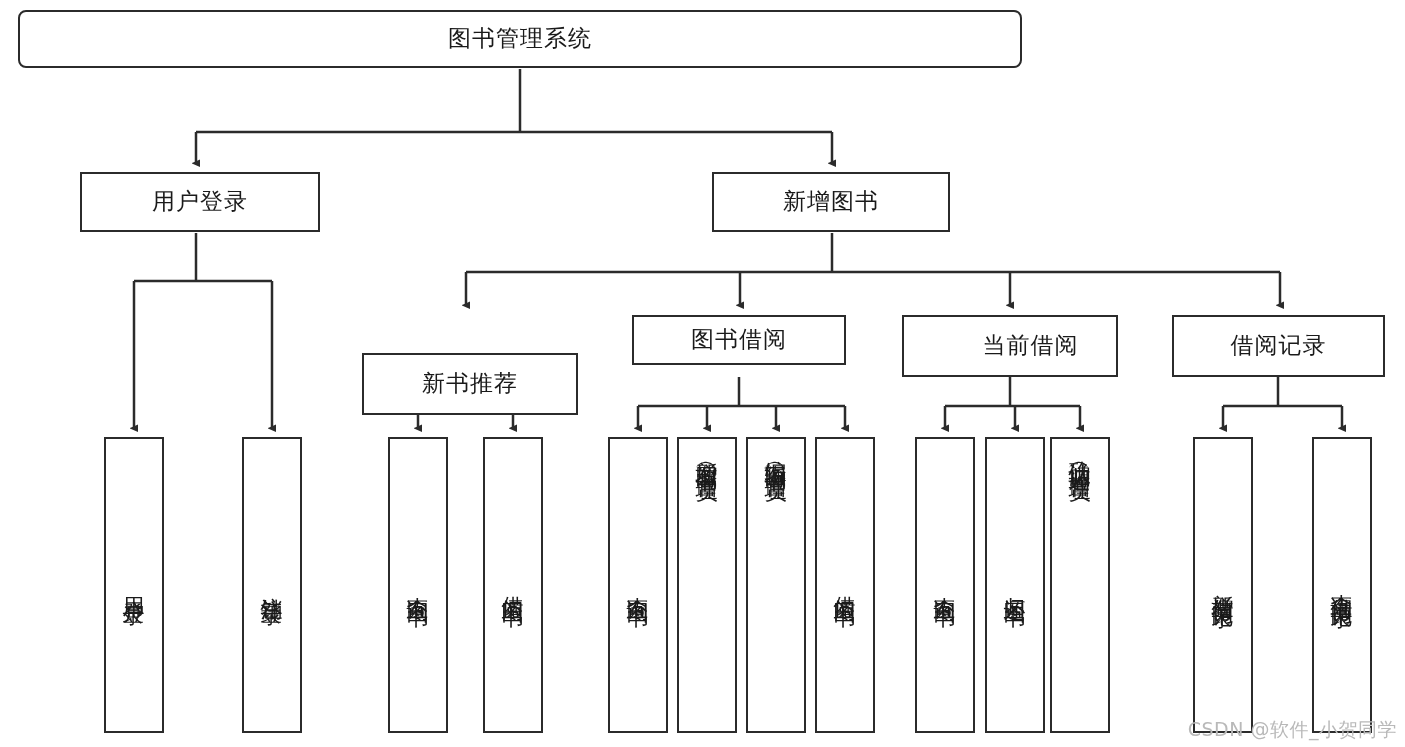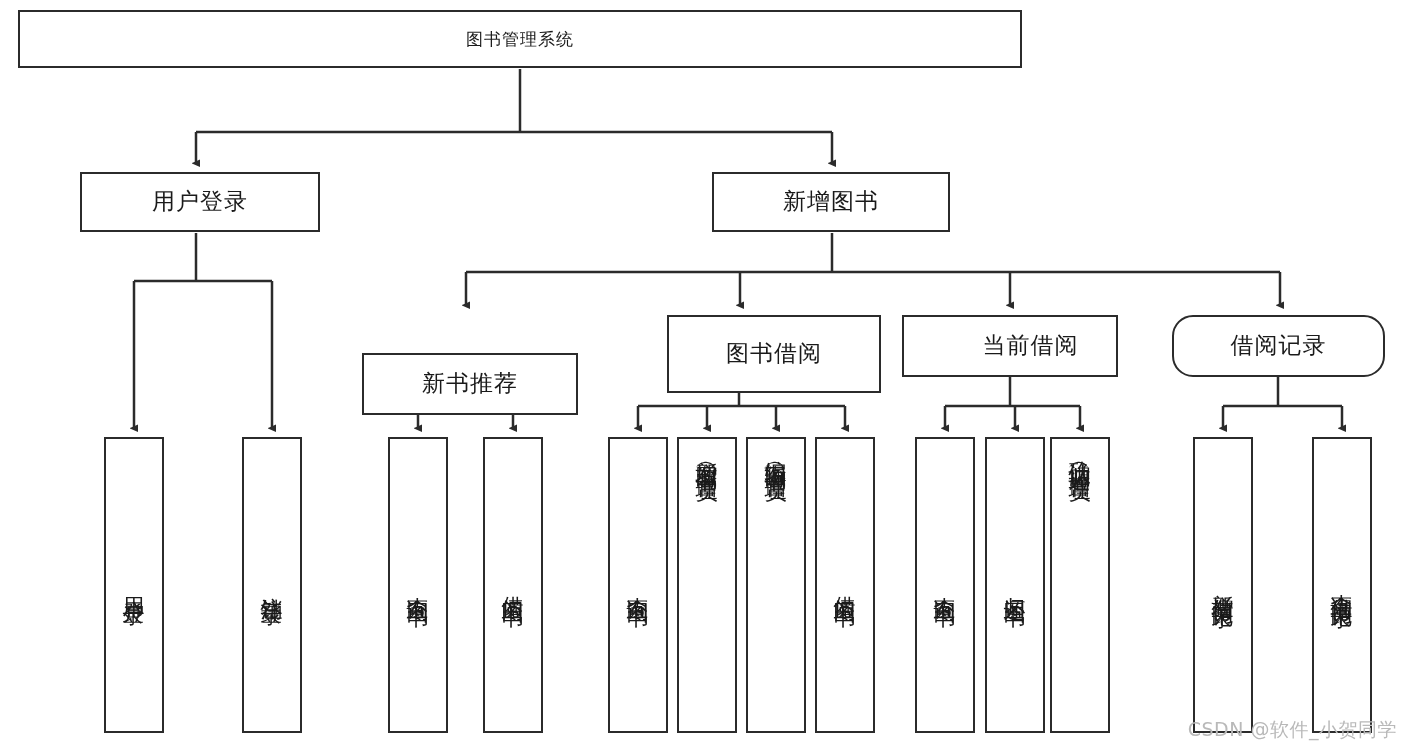--- a/index.html
+++ b/index.html
@@ -32,21 +32,22 @@
     align-items: center;
     justify-content: center;
     color: #1a1a1a;
   }
   .node.h {
     font-size: 23px;
     line-height: 1.1;
     letter-spacing: 1px;
   }
   .node.root {
-    font-size: 17px;
+    font-size: 23px;
+    border-radius: 8px;
   }
   
   .node.v {
     writing-mode: vertical-rl;
     text-orientation: upright;
     align-items: center;
     justify-content: center;
     font-size: 22px;
     line-height: 1.05;
     letter-spacing: 3px;
@@ -132,27 +133,27 @@
   <div class="node h" style="left:80px; top:172px; width:240px; height:60px;">
     <span class="label">用户登录</span>
   </div>
   <div class="node h" style="left:712px; top:172px; width:238px; height:60px;">
     <span class="label">新增图书</span>
   </div>
 
   <div class="node h" style="left:362px; top:315px; width:216px; height:62px;margin-top:38px;">
     <span class="label">新书推荐</span>
   </div>
-  <div class="node h" style="left:632px; top:315px; width:214px; height:78px;margin-left:35px;">
+  <div class="node h" style="left:632px; top:315px; width:214px; height:50px;">
     <span class="label">图书借阅</span>
   </div>
   <div class="node h" style="left:902px; top:315px; width:216px; height:62px;padding-left:41px;">
     <span class="label">当前借阅</span>
   </div>
-  <div class="node h" style="left:1172px; top:315px; width:213px; height:62px;border-radius:21px;">
+  <div class="node h" style="left:1172px; top:315px; width:213px; height:62px;">
     <span class="label">借阅记录</span>
   </div>
 
   <div class="node v" style="left:104px; top:437px; width:60px; height:296px;">
     <span class="label">用户登录</span>
   </div>
   <div class="node v" style="left:242px; top:437px; width:60px; height:296px;">
     <span class="label">注销登录</span>
   </div>
 

